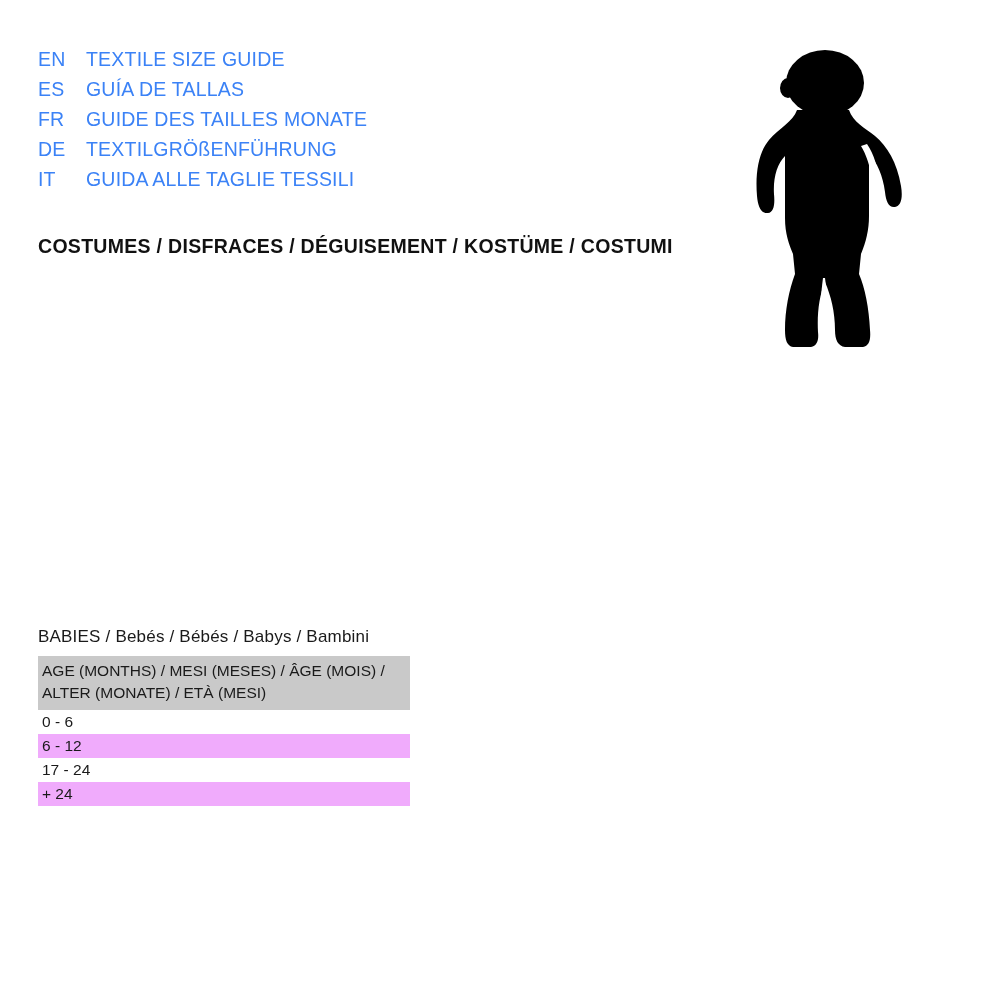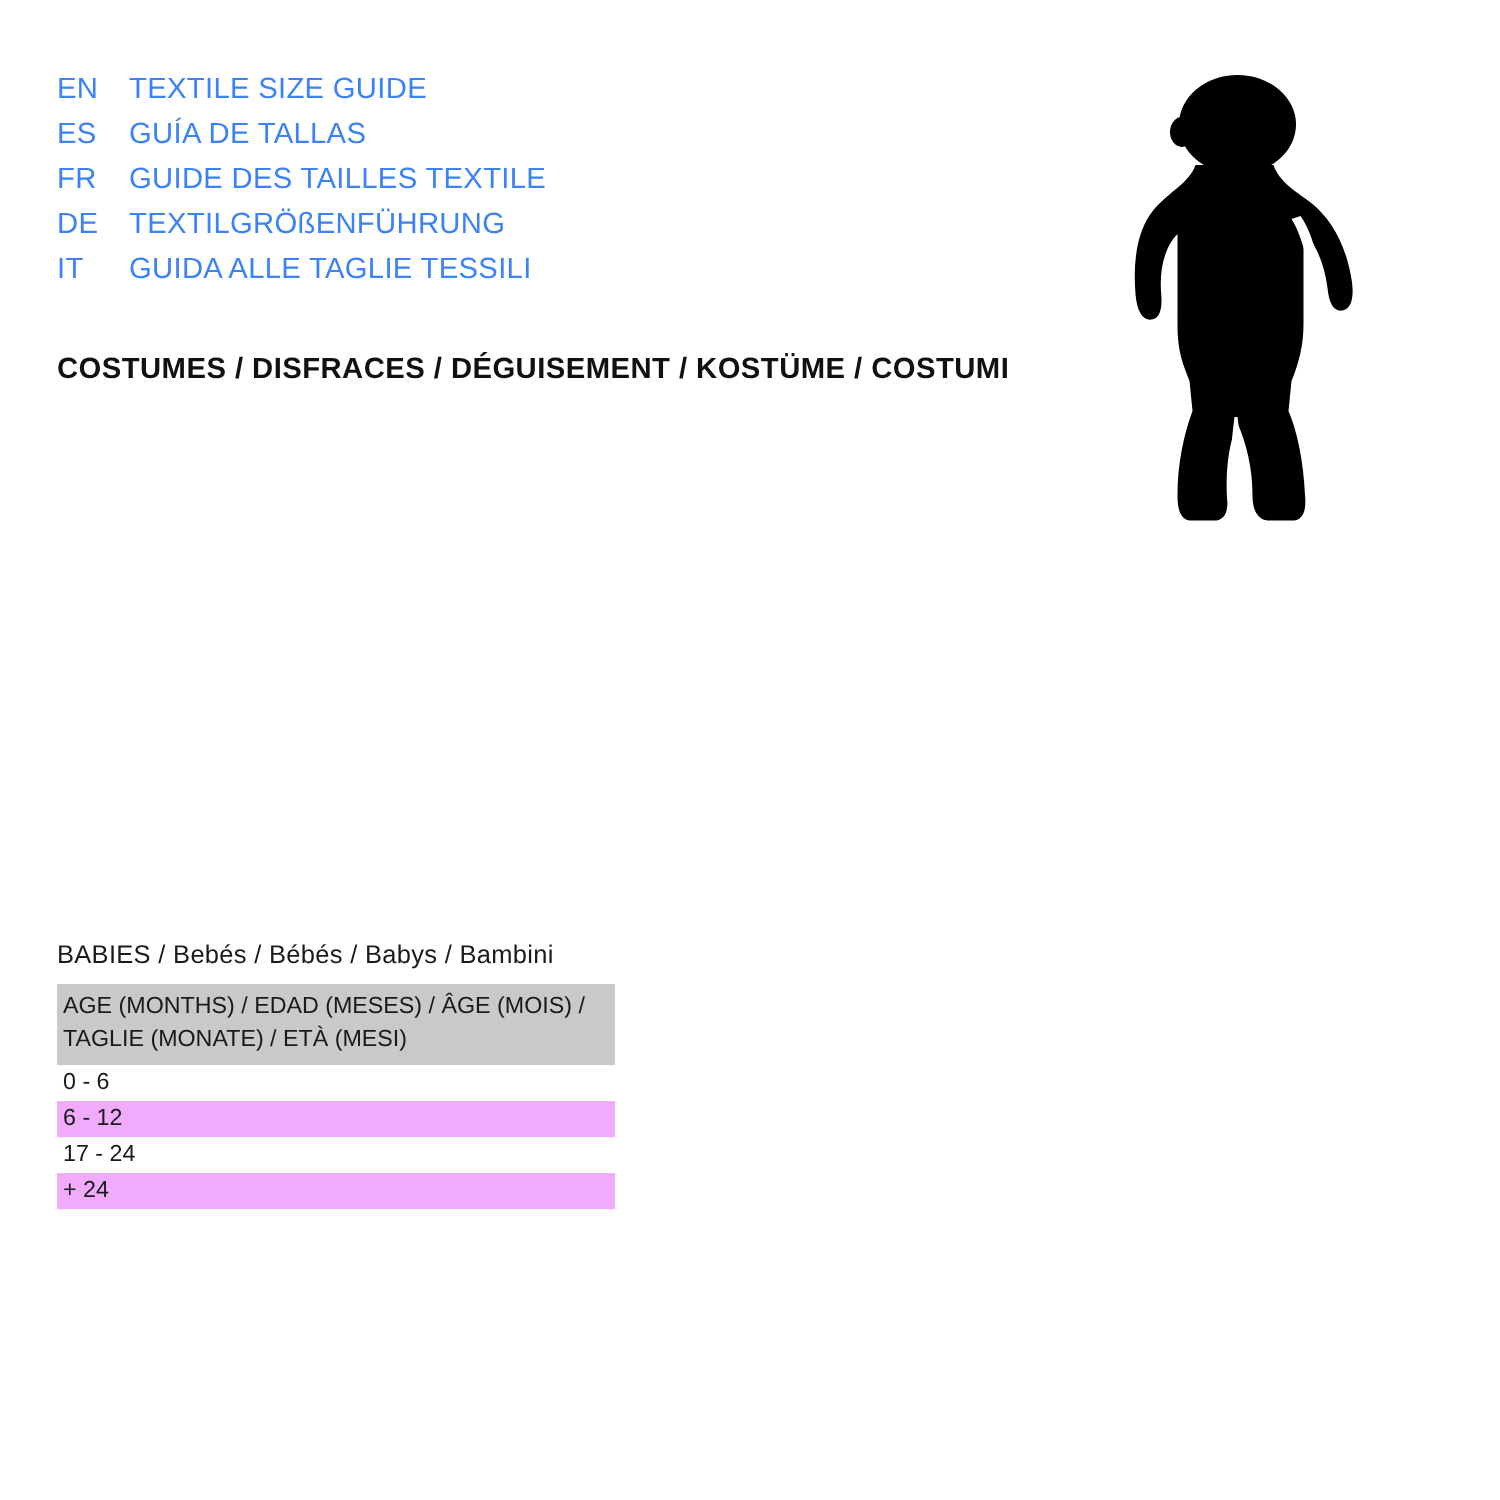--- a/index.html
+++ b/index.html
@@ -104,21 +104,21 @@
   <div class="lang-row">
     <span class="lang-code">EN</span>
     <span class="lang-text">TEXTILE SIZE GUIDE</span>
   </div>
   <div class="lang-row">
     <span class="lang-code">ES</span>
     <span class="lang-text">GUÍA DE TALLAS</span>
   </div>
   <div class="lang-row">
     <span class="lang-code">FR</span>
-    <span class="lang-text">GUIDE DES TAILLES TEXTILE</span>
+    <span class="lang-text">GUIDE DES TAILLES MONATE</span>
   </div>
   <div class="lang-row">
     <span class="lang-code">DE</span>
     <span class="lang-text">TEXTILGRÖßENFÜHRUNG</span>
   </div>
   <div class="lang-row">
     <span class="lang-code">IT</span>
     <span class="lang-text">GUIDA ALLE TAGLIE TESSILI</span>
   </div>
 </div>
@@ -172,21 +172,21 @@
 
     <path d="M88 230 C 86 244, 85 262, 85 278 L 92 278 C 92 262, 92 244, 90 230 Z" fill="#ffffff"></path>
   </svg>
 </div>
 
 <div class="table-block">
   <div class="table-caption">BABIES / Bebés / Bébés / Babys / Bambini</div>
   <table class="size-table">
     <thead>
       <tr>
-        <th>AGE (MONTHS) / EDAD (MESES) / ÂGE (MOIS) / TAGLIE (MONATE) / ETÀ (MESI)</th>
+        <th>AGE (MONTHS) / MESI (MESES) / ÂGE (MOIS) / ALTER (MONATE) / ETÀ (MESI)</th>
       </tr>
     </thead>
     <tbody>
       <tr>
         <td>0 - 6</td>
       </tr>
       <tr class="alt">
         <td>6 - 12</td>
       </tr>
       <tr>

